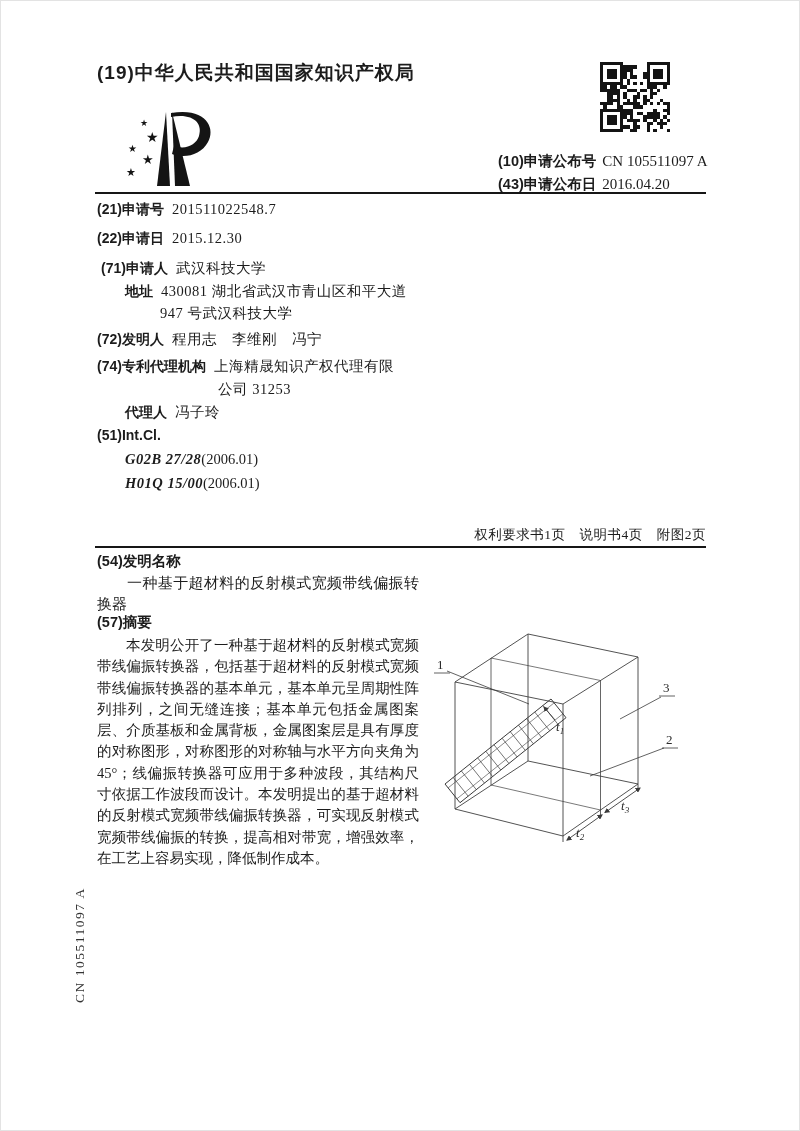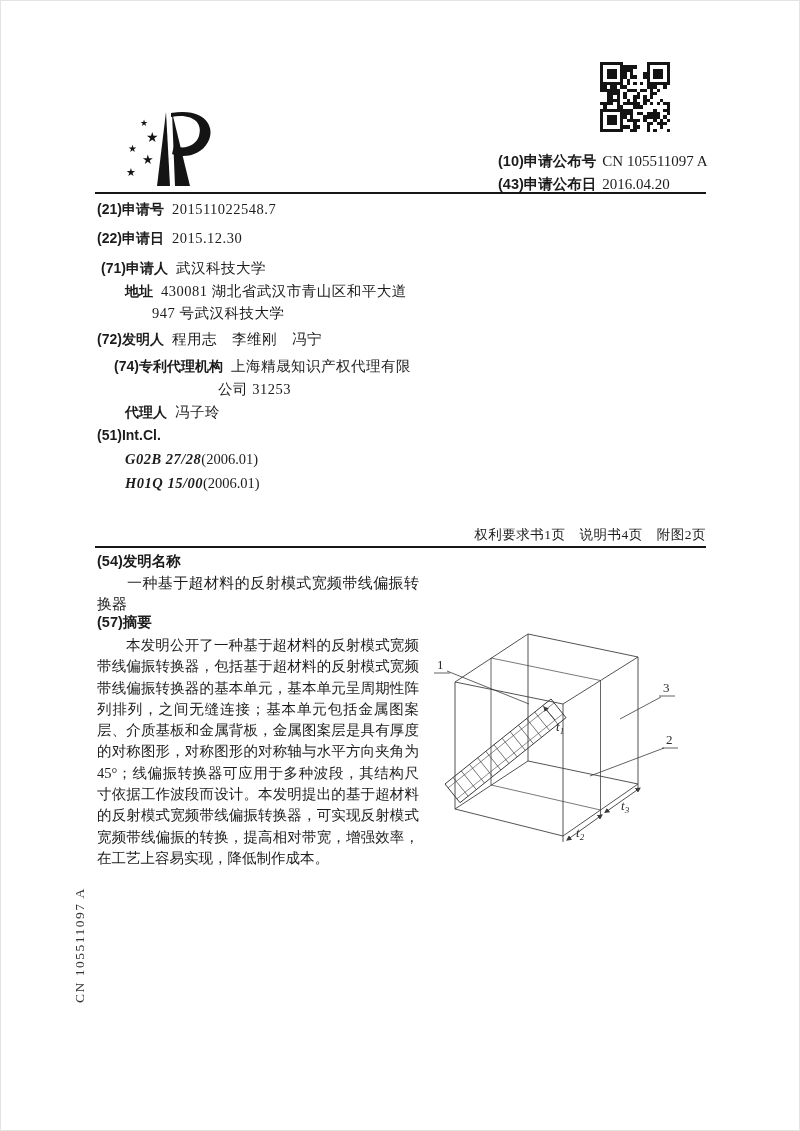--- a/index.html
+++ b/index.html
@@ -40,20 +40,21 @@
     left:72px;top:1003px;transform:rotate(-90deg);transform-origin:0 0;
     font-size:13.5px;letter-spacing:1.5px;white-space:nowrap;color:#333;
   }
   .figure-box{left:420px;top:612px;width:290px;height:250px;}
 </style>
 </head>
 <body>
 
 <div class="page">
 
+  <div class="abs office-line lbl">(19)中华人民共和国国家知识产权局</div>
 
   <div class="abs qr" id="qr">
       <div style="grid-area: 1 / 1;"></div>
       <div style="grid-area: 1 / 2;"></div>
       <div style="grid-area: 1 / 3;"></div>
       <div style="grid-area: 1 / 4;"></div>
       <div style="grid-area: 1 / 5;"></div>
       <div style="grid-area: 1 / 6;"></div>
       <div style="grid-area: 1 / 7;"></div>
       <div style="grid-area: 1 / 15;"></div>
@@ -316,26 +317,26 @@
   <div class="abs bib-row" style="left:97px;top:230px;">
     <span class="lbl">(22)申请日</span><span class="val">2015.12.30</span>
   </div>
   <div class="abs bib-row" style="left:101px;top:259px;">
     <span class="lbl">(71)申请人</span><span class="val">武汉科技大学</span>
   </div>
   <div class="abs bib-row" style="left:125px;top:282px;">
     <span class="lbl">地址</span><span class="val">430081 湖北省武汉市青山区和平大道</span>
   </div>
   <div class="abs bib-row" style="left:152px;top:304px;">
-    <span class="val" style="margin-left:0;">947 号武汉科技大学</span>
+    <span class="val" style="margin-left:8px;">947 号武汉科技大学</span>
   </div>
   <div class="abs bib-row" style="left:97px;top:330px;">
     <span class="lbl">(72)发明人</span><span class="val">程用志　李维刚　冯宁</span>
   </div>
-  <div class="abs bib-row" style="left:114px;top:357px;">
+  <div class="abs bib-row" style="left:97px;top:357px;">
     <span class="lbl">(74)专利代理机构</span><span class="val">上海精晟知识产权代理有限</span>
   </div>
   <div class="abs bib-row" style="left:218px;top:380px;">
     <span class="val" style="margin-left:0;">公司 31253</span>
   </div>
   <div class="abs bib-row" style="left:125px;top:403px;">
     <span class="lbl">代理人</span><span class="val">冯子玲</span>
   </div>
   <div class="abs bib-row" style="left:97px;top:427px;">
     <span class="lbl">(51)Int.Cl.</span>

